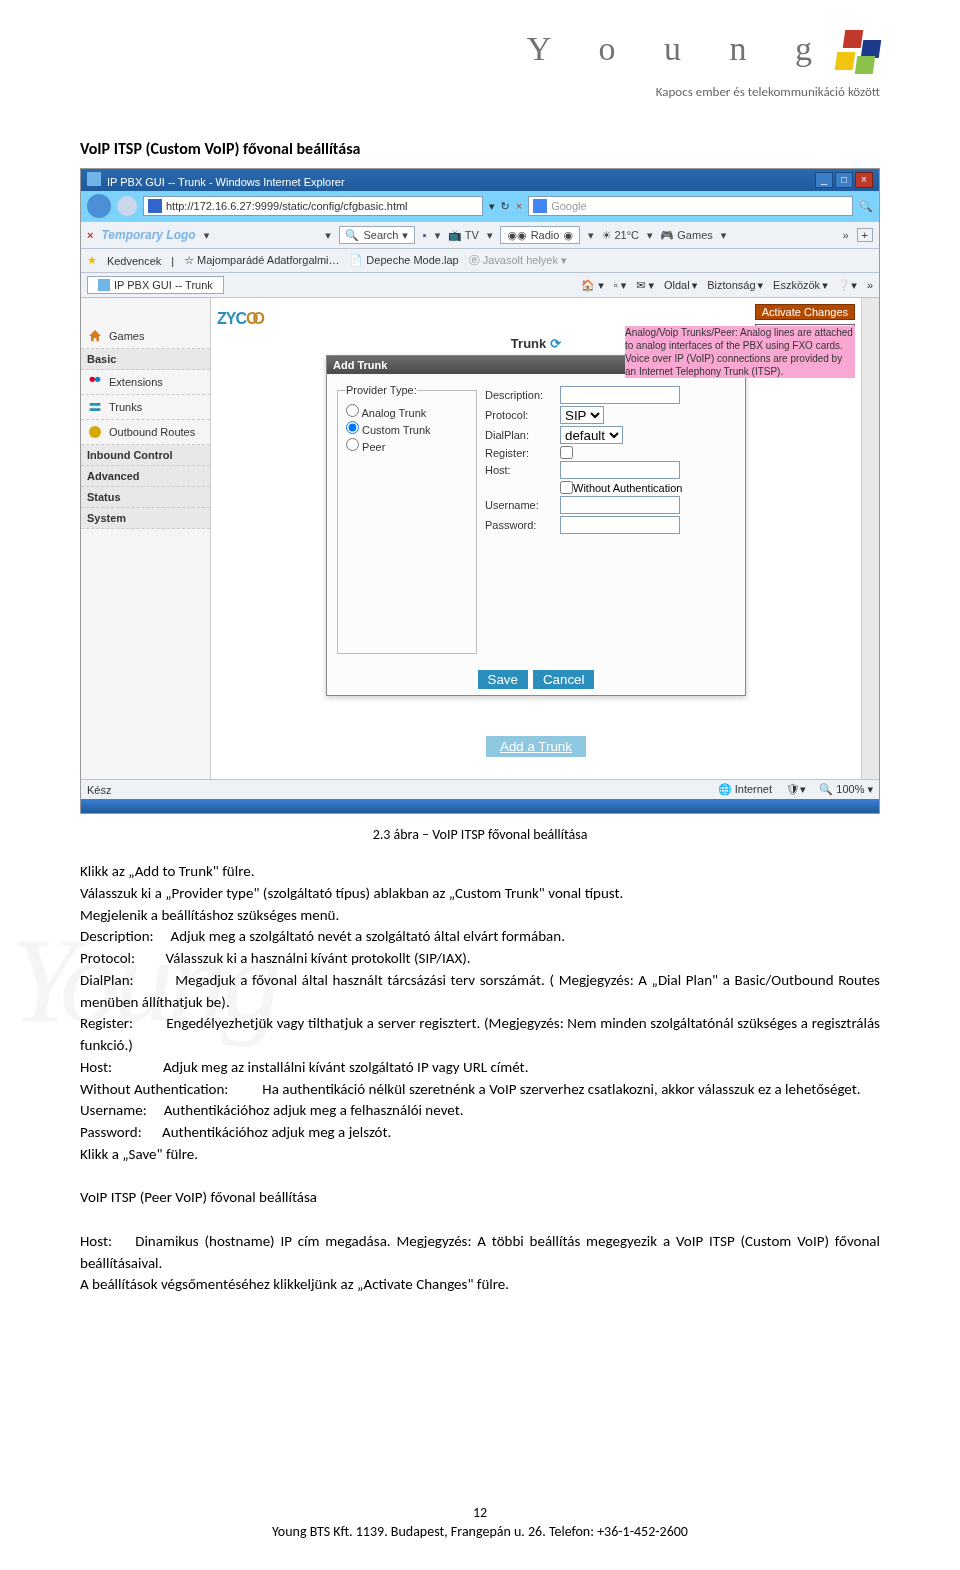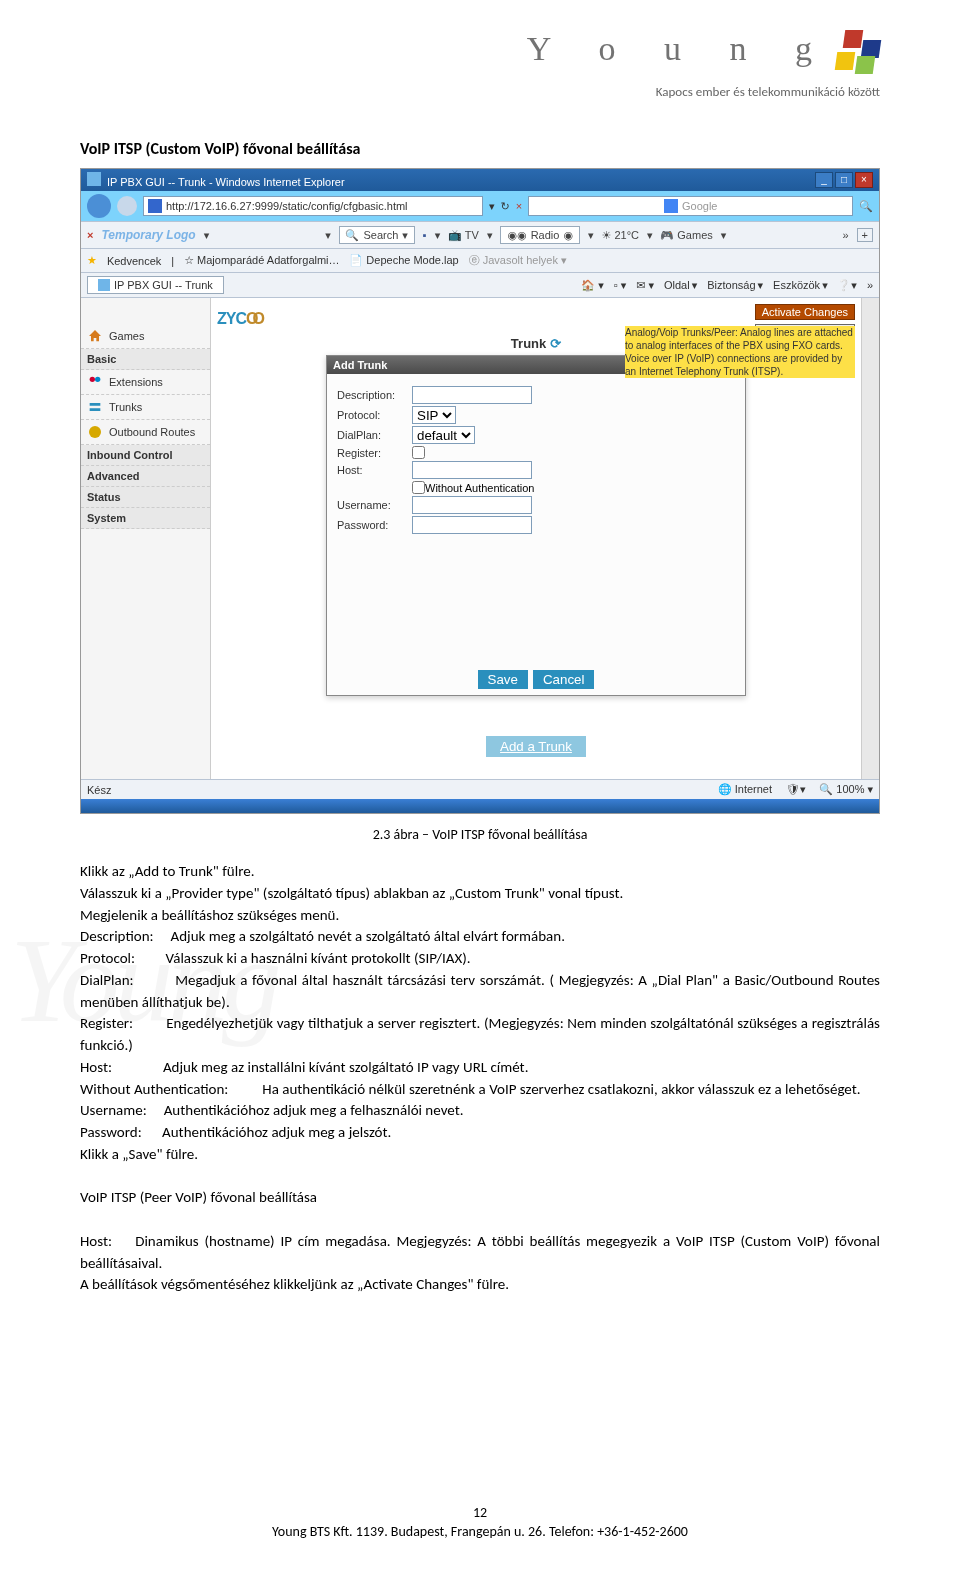--- a/index.html
+++ b/index.html
@@ -17,21 +17,21 @@
 
   .section-title { font-size: 16px; margin: 30px 0 10px; font-weight: bold;}
 
   .screenshot { border: 1px solid #999; background: #f0f0f0; font-family: Tahoma, Arial, sans-serif; font-size: 11px; }
   .ie-title { background: linear-gradient(#2a6ab0,#1f5a9a); color: #fff; display: flex; align-items: center; justify-content: space-between; padding: 3px 6px; }
   .ie-title .win-btns span { display:inline-block; width:18px; height:16px; background:#3b7dc6; border:1px solid #1c4a7c; margin-left:2px; font-size:10px; text-align:center; line-height:14px; color:#fff;}
   .ie-title .win-btns .close { background:#c0392b; border-color:#7a1f16; }
   .ie-bar { background:#7dd3fc; border-bottom:1px solid #b8c4d4; padding:3px 6px; display:flex; align-items:center; gap:6px; color:#333; }
   .ie-bar .addr { flex:0 0 340px; background:#fff; border:1px solid #7f9db9; height:20px; padding:0 4px; display:flex; align-items:center; gap:4px; color:#333;}
   .ie-bar .addr .ieicon { width:14px;height:14px;background:#3366cc; }
-  .ie-bar .ssl { flex:1; background:#fff; border:1px solid #7f9db9; height:20px; padding:0 4px; display:flex; align-items:center; gap:4px;justify-content:center;}
+  .ie-bar .ssl { flex:1; background:#fff; border:1px solid #7f9db9; height:20px; padding:0 4px; display:flex; align-items:center; gap:4px;}
   .ie-bar .ssl .gicon{width:14px;height:14px;background:#4285f4;}
   .ie-tool { background:#eef2f7; border-bottom:1px solid #b8c4d4; padding:4px 6px; display:flex;align-items:center; gap:8px; color:#444;}
   .ie-tool .logo-t { color:#7bb3e6;font-weight:bold;font-style:italic;font-size:12px;}
   .ie-tool .pill{background:#fff;border:1px solid #9ab;height:18px;padding:0 6px;display:inline-flex;align-items:center;gap:4px;}
   .ie-fav { background:#eef2f7;border-bottom:1px solid #b8c4d4;padding:4px 6px;display:flex;align-items:center;gap:10px;color:#333;}
   .ie-fav .star{color:#f5b400;}
   .ie-tab { background:#eef2f7;border-bottom:1px solid #b8c4d4;padding:3px 6px;display:flex;align-items:center;justify-content:space-between;color:#333;}
   .ie-tab .tab{background:#fff;border:1px solid #9ab;padding:2px 10px;display:inline-flex;align-items:center;gap:4px;}
   .ie-menu {display:flex;gap:10px;align-items:center;color:#333;}
   .ie-menu span{display:inline-flex;align-items:center;gap:2px;}
@@ -41,21 +41,21 @@
   .sidebar .cat { background:#e8e8e8; font-weight:bold; }
   .sidebar svg{width:16px;height:16px;}
   .main { flex:1; position:relative; padding:8px 6px; }
   .zy-logo { font-family: Arial; font-weight:bold; font-size:16px; color:#2a8fbd; letter-spacing:-1px; margin:4px 0 8px 0;}
   .zy-logo .oo{color:#c08a2b; letter-spacing:-6px;}
   .trunk-title { text-align:center; font-weight:bold; font-size:13px; margin-bottom:4px; color:#333;}
   .trunk-title .reload{color:#2a8fbd;margin-left:4px;}
   .top-btns{position:absolute;top:6px;right:6px;display:flex;gap:4px;flex-direction:column;}
   .btn{border:1px solid #666;padding:1px 6px;font-size:11px;background:#eee;}
   .btn.act{background:#b44a00;color:#fff;border-color:#7a3200;}
-  .info-box{position:absolute;top:28px;right:6px;width:230px;font-size:10px;color:#333;line-height:1.3; background:#fde047;}
+  .info-box{position:absolute;top:28px;right:6px;width:230px;font-size:10px;color:#333;line-height:1.3; background:#f9a8d4;}
   .modal { margin:0 auto; width:420px; background:#fcfcfc; border:1px solid #888; box-shadow:0 2px 6px rgba(0,0,0,.2);}
   .modal-hd { background:linear-gradient(#6d6d6d,#4a4a4a); color:#fff; padding:3px 6px; display:flex; justify-content:space-between; font-weight:bold;}
   .modal-body { display:flex; padding:10px; gap:8px; min-height:290px;}
   .fieldset{border:1px solid #bbb;padding:6px 8px;font-size:11px;width:140px;}
   .fieldset legend{color:#333;}
   .fieldset label{display:block;margin:2px 0;color:#333;}
   .formcol{flex:1;}
   .formcol .row{display:flex;align-items:center;margin:2px 0;}
   .formcol .row .lbl{width:75px;color:#333;}
   .formcol input[type=text]{border:1px solid #7f9db9;height:18px;width:120px;background:#fff;}
@@ -205,20 +205,26 @@
           <span class="btn">Logout</span>
         </div>
         <div class="info-box">Analog/Voip Trunks/Peer: Analog lines are attached to analog interfaces of the PBX using FXO cards. Voice over IP (VoIP) connections are provided by an Internet Telephony Trunk (ITSP).</div>
         <div class="trunk-title"><span>Trunk</span><span class="reload">⟳</span></div>
         <div class="modal">
           <div class="modal-hd">
               <span>Add Trunk</span>
               <span>X</span>
             </div>
           <div class="modal-body">
+            <fieldset class="fieldset">
+              <legend>Provider Type:</legend>
+              <label><input type="radio" name="pt" style=""> <span>Analog Trunk</span></label>
+              <label><input type="radio" name="pt" checked="" style=""> <span>Custom Trunk</span></label>
+              <label><input type="radio" name="pt" style=""> <span>Peer</span></label>
+            </fieldset>
             <div class="formcol">
               <div class="row">
                   <span class="lbl">Description:</span>
                   <input type="text" style="">
                 </div>
               <div class="row">
                   <span class="lbl">Protocol:</span>
                   <select><option>SIP</option></select>
                 </div>
               <div class="row">

